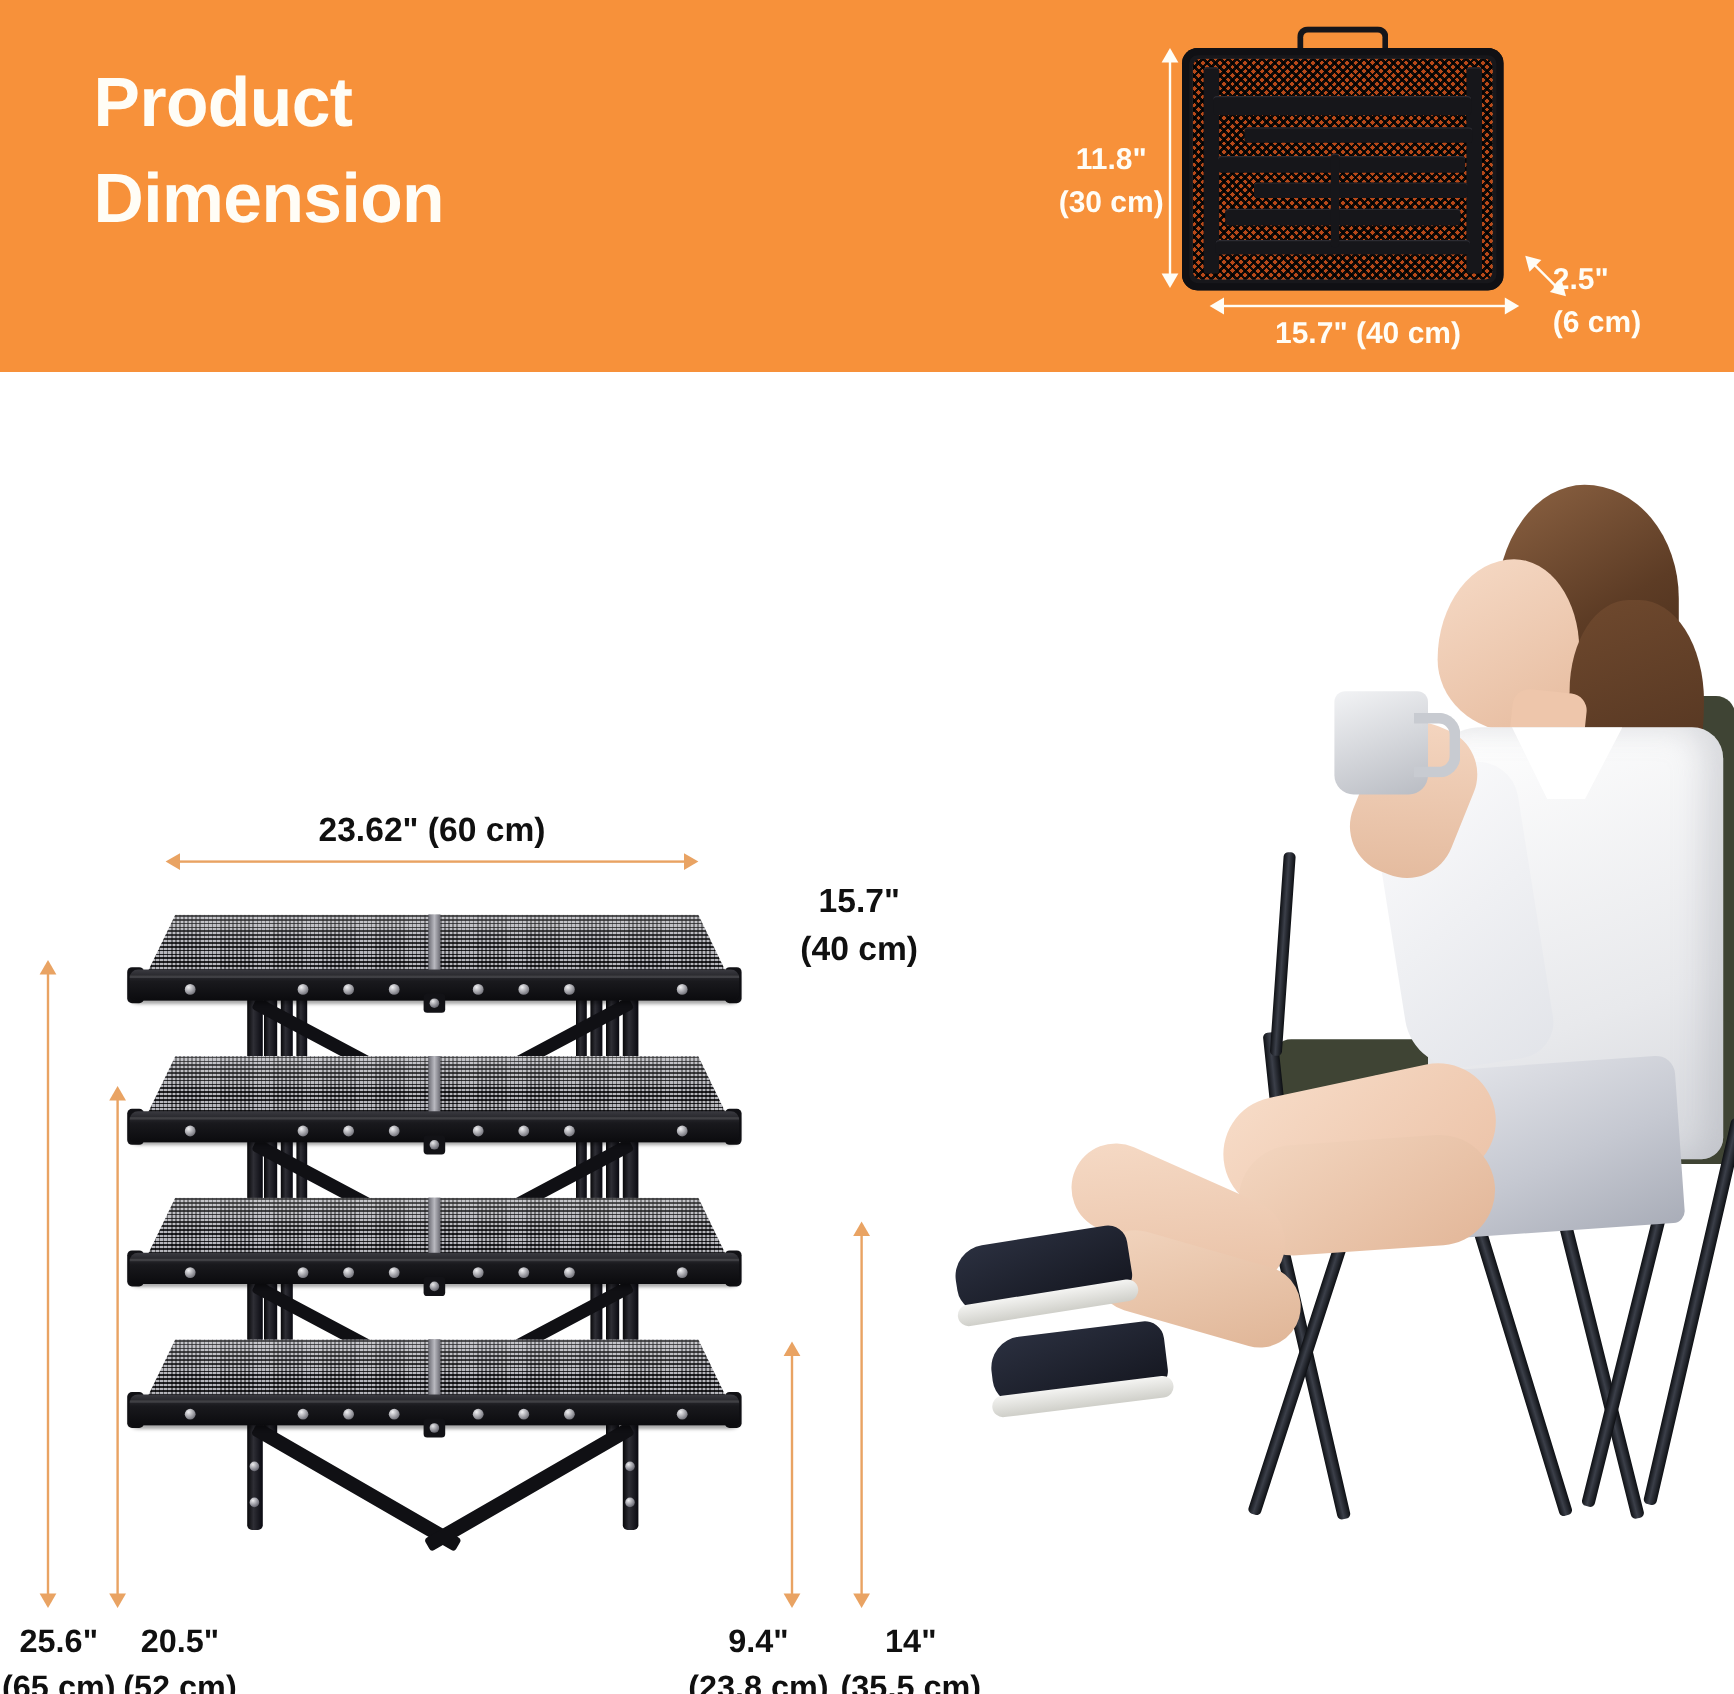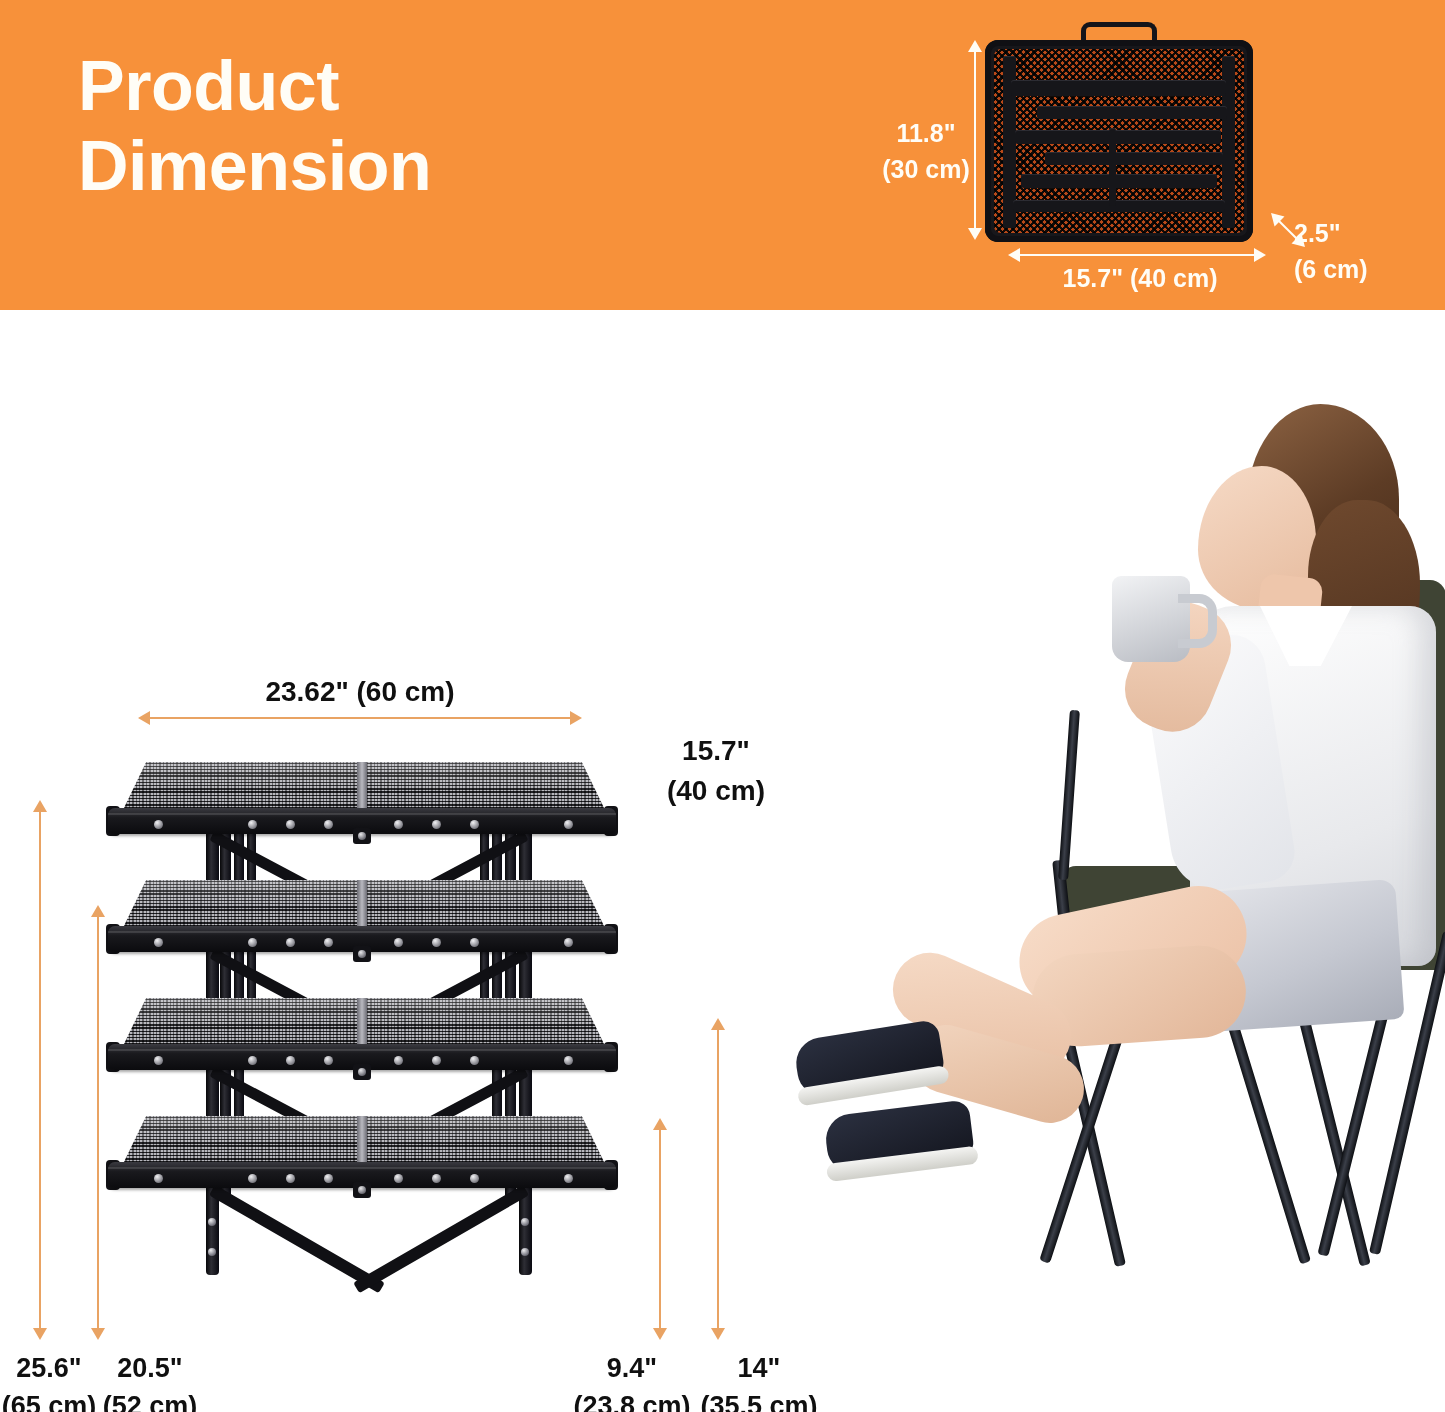--- a/index.html
+++ b/index.html
@@ -8,21 +8,21 @@
     font-family:"Liberation Sans","DejaVu Sans",sans-serif;
   }
 
   
   #header{
     position:absolute;left:0;top:0;width:1445px;height:310px;
     background:#f7913a;
   }
   #header-title{
     position:absolute;left:78px;top:46px;width:620px;
-    color:#fffdf6;font-size:70px;line-height:80px;font-weight:bold;
+    color:#fffdf6;font-size:58px;line-height:80px;font-weight:bold;
     letter-spacing:-0.5px;white-space:pre-line;
   }
 
   
   #folded-wrap{position:absolute;left:985px;top:24px;width:268px;height:218px;}
   #folded-handle{
     position:absolute;left:50%;top:-2px;transform:translateX(-50%);
     width:66px;height:22px;border:5px solid #15151a;border-bottom:none;
     border-radius:9px 9px 0 0;background:transparent;
   }

